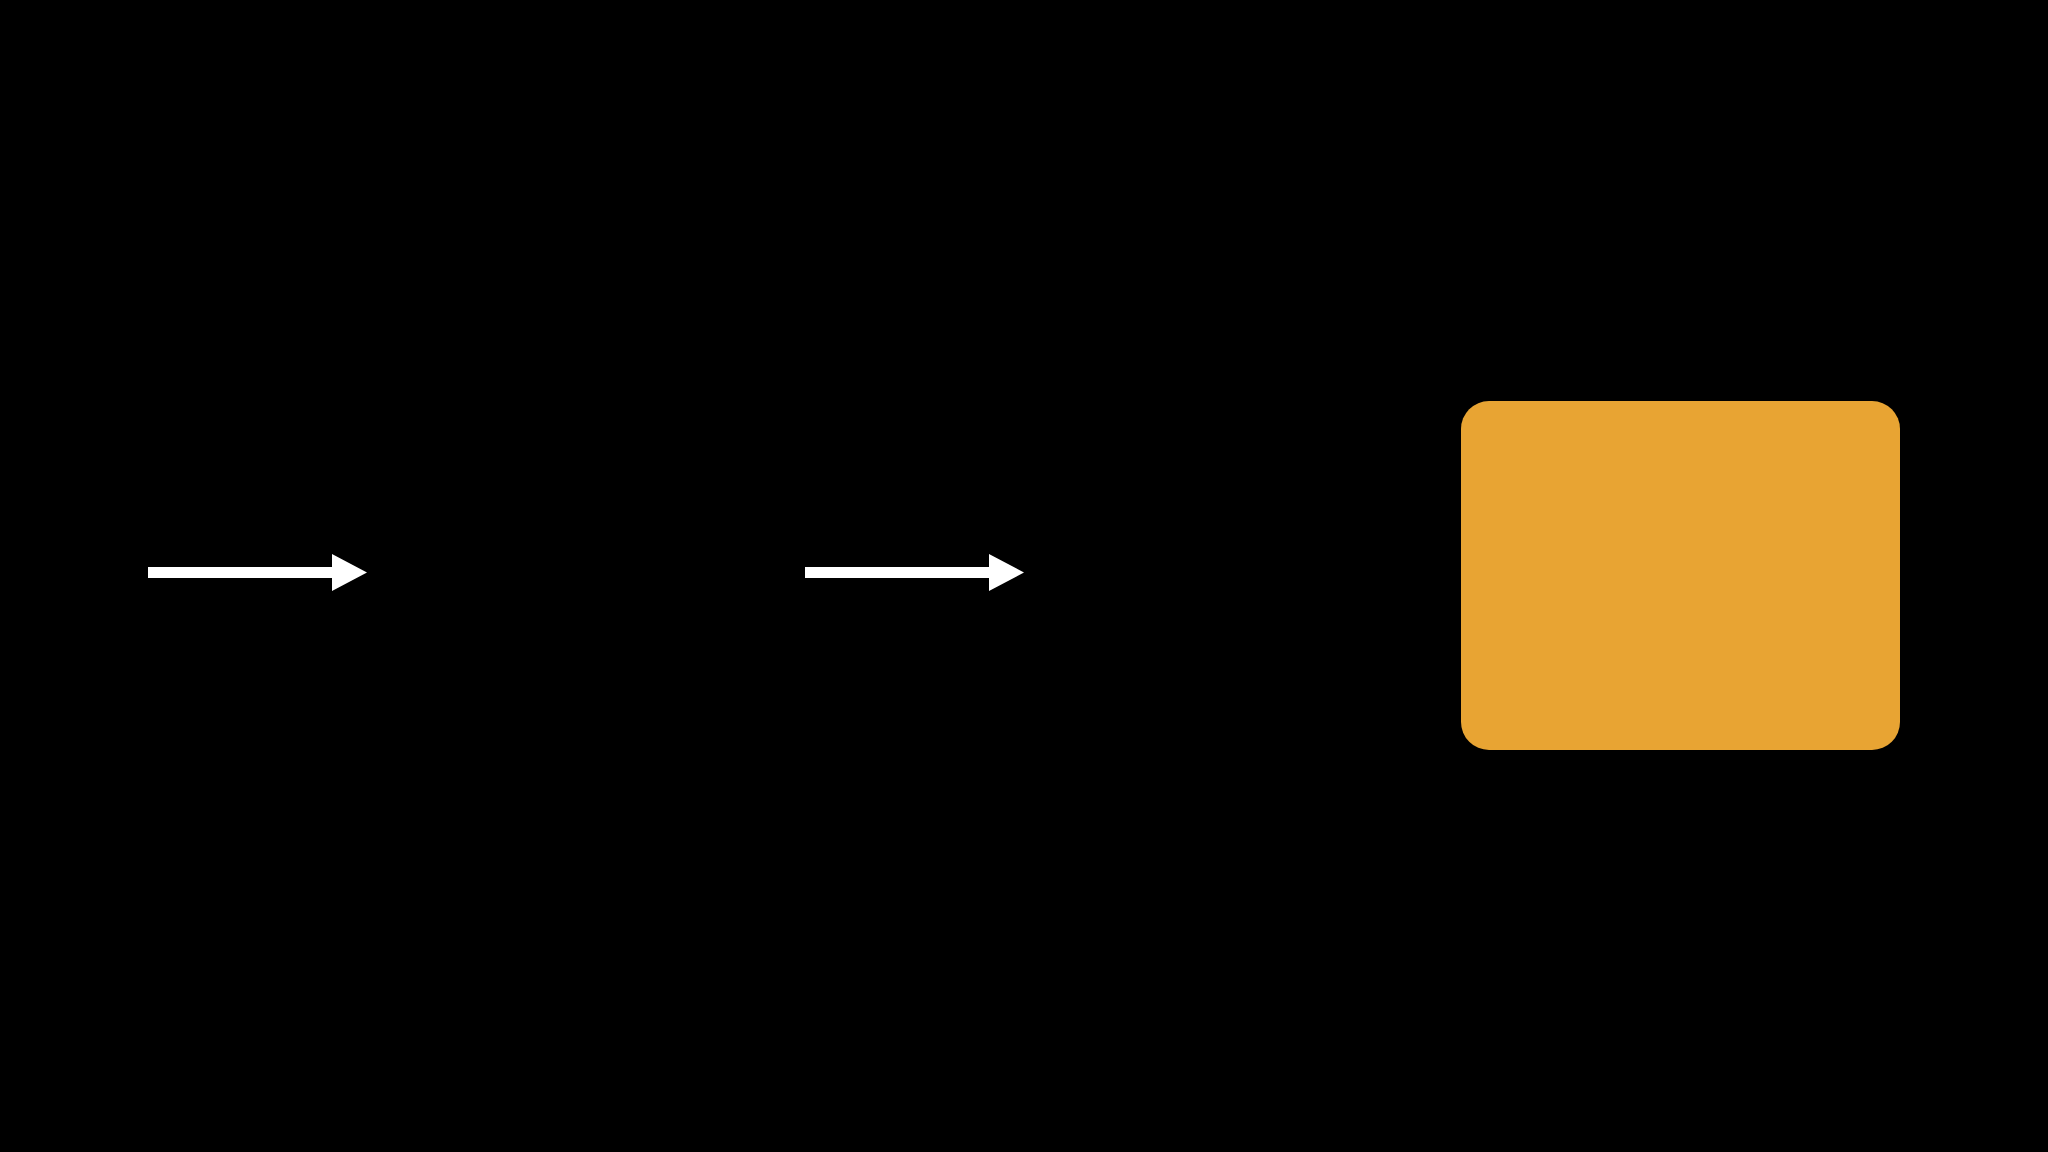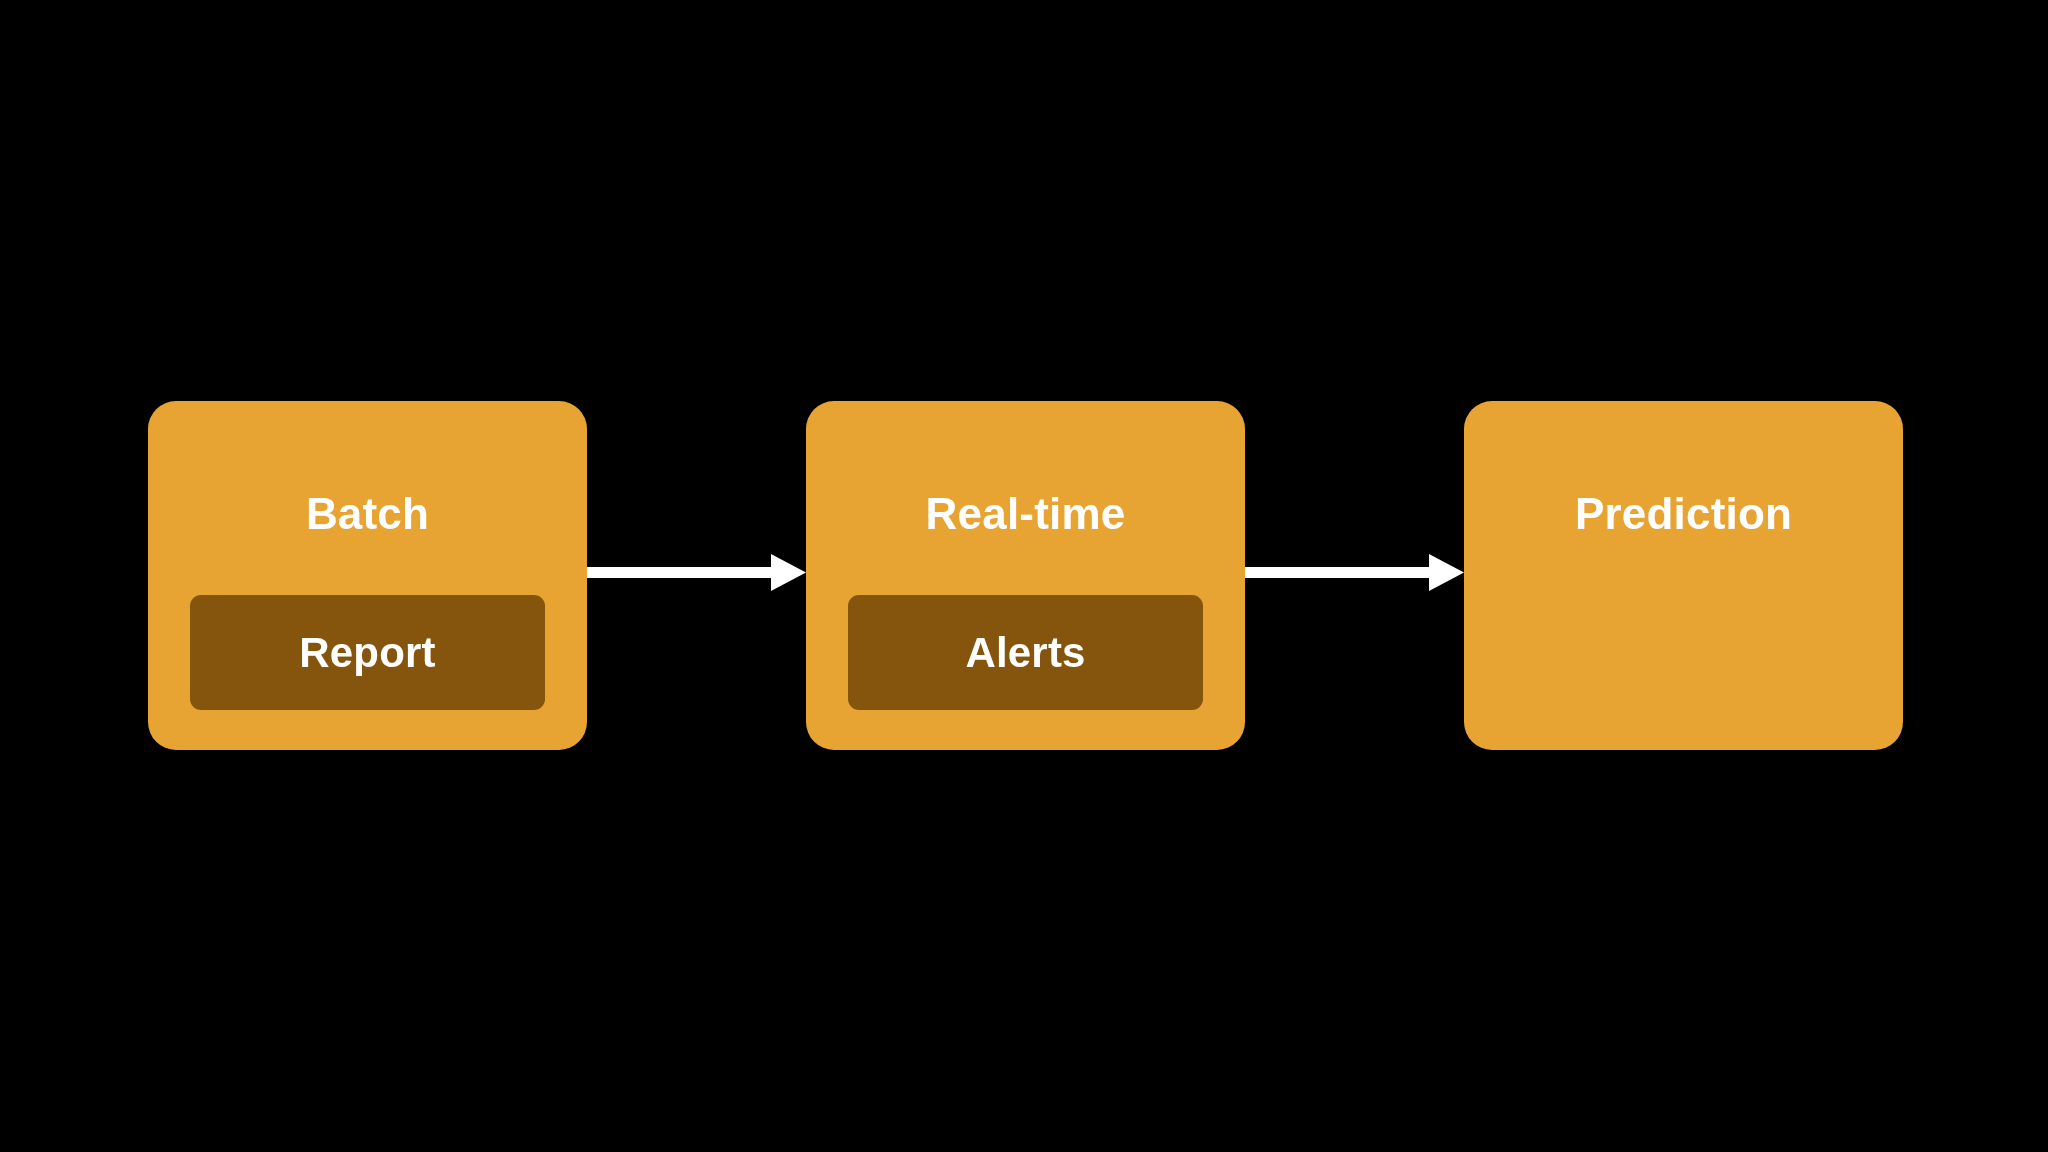--- a/index.html
+++ b/index.html
@@ -96,44 +96,31 @@
     display: block;
   }
 </style>
 </head>
 <body>
 
 <div id="canvas">
 
   <div id="flow-row">
 
-    <div class="node-card">
-      <div class="node-title">Batch</div>
-      <div class="node-badge">
-        <span class="node-badge-label">Report</span>
-      </div>
+
+    <div class="connector">
+      <svg viewBox="0 0 219 349" width="219" height="349">
+        <path d="M 0 166 L 184 166 L 184 153 L 219 171.5 L 184 190 L 184 177 L 0 177 Z" fill="#ffffff"></path>
+      </svg>
     </div>
+
 
     <div class="connector">
       <svg viewBox="0 0 219 349" width="219" height="349">
         <path d="M 0 166 L 184 166 L 184 153 L 219 171.5 L 184 190 L 184 177 L 0 177 Z" fill="#ffffff"></path>
       </svg>
     </div>
 
     <div class="node-card">
-      <div class="node-title">Real-time</div>
-      <div class="node-badge">
-        <span class="node-badge-label">Alerts</span>
-      </div>
-    </div>
-
-    <div class="connector">
-      <svg viewBox="0 0 219 349" width="219" height="349">
-        <path d="M 0 166 L 184 166 L 184 153 L 219 171.5 L 184 190 L 184 177 L 0 177 Z" fill="#ffffff"></path>
-      </svg>
-    </div>
-
-    <div class="node-card">
-      <div class="node-title">Prediction</div>
     </div>
 
   </div>
 </div>
 
 </body></html>

